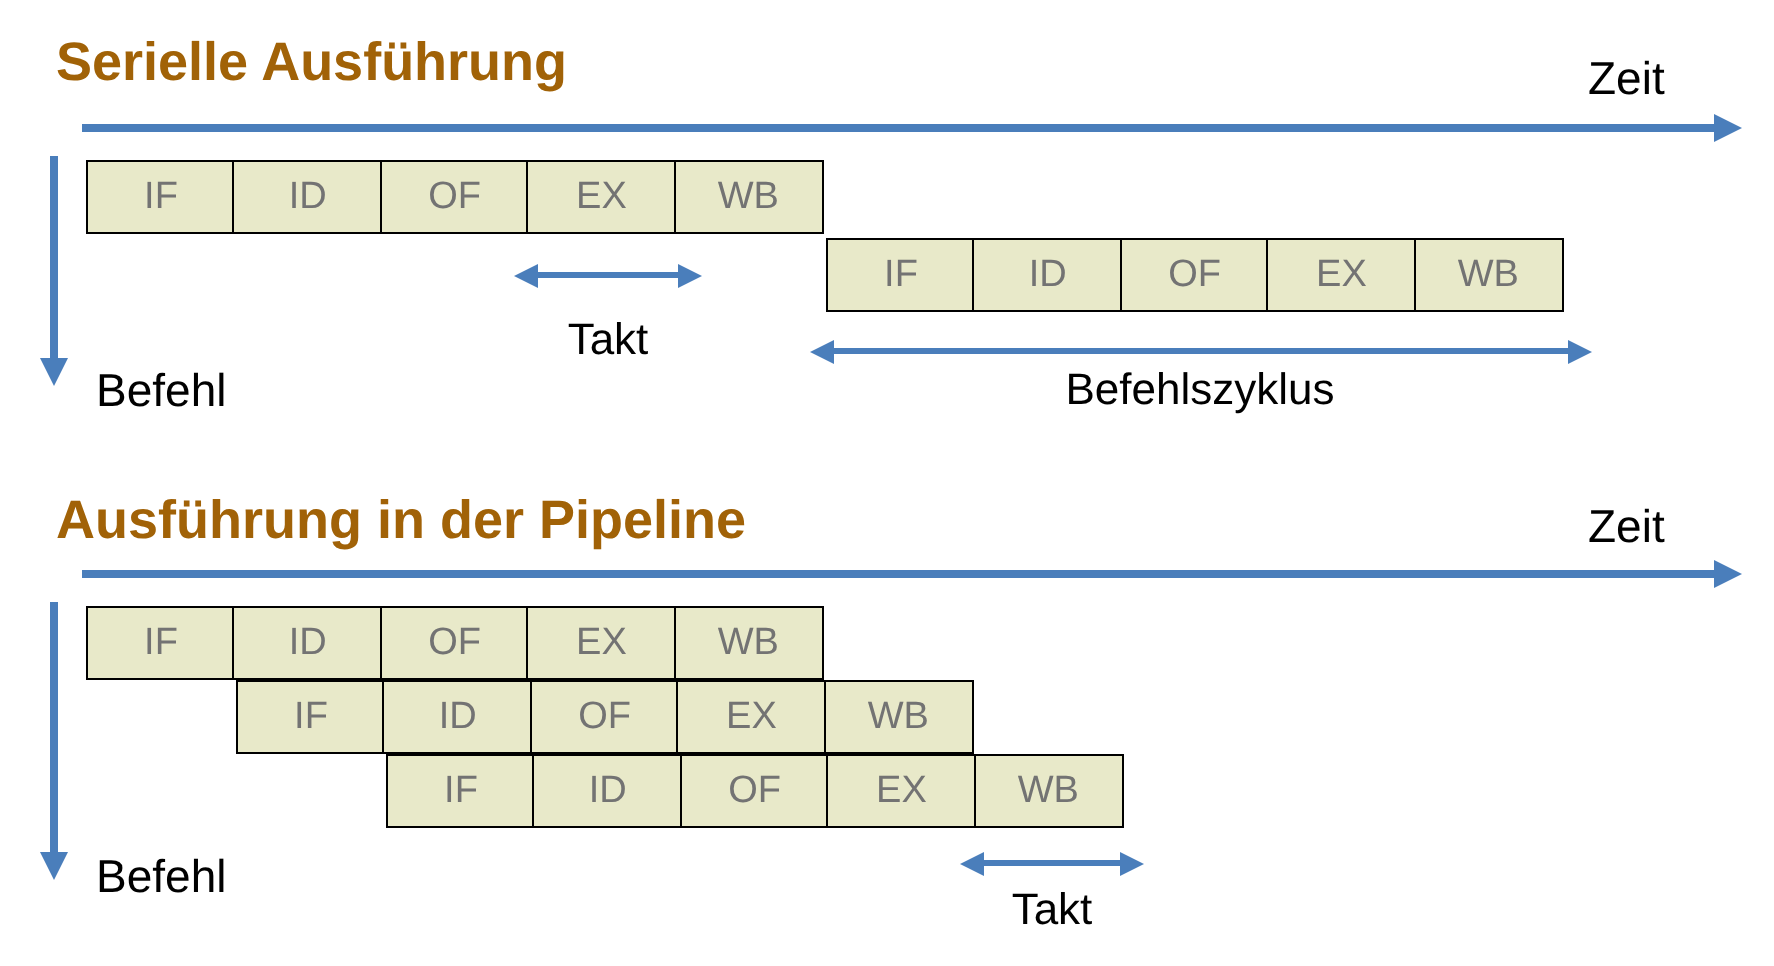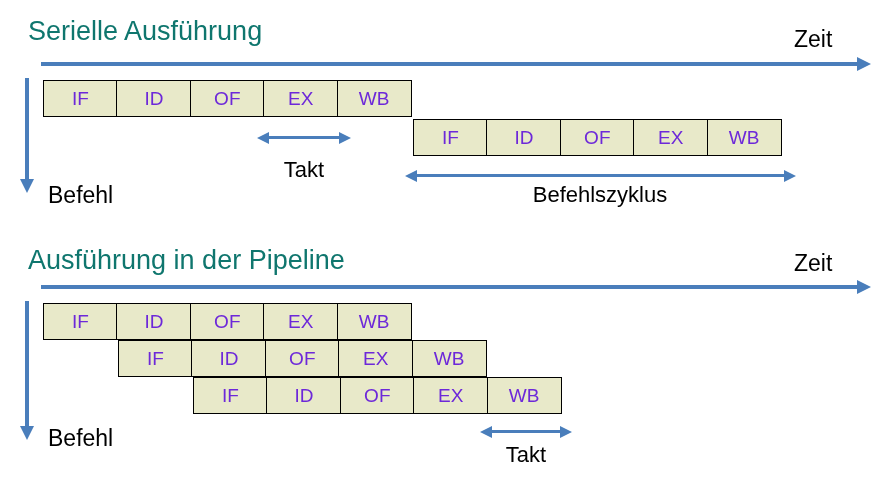--- a/index.html
+++ b/index.html
@@ -12,22 +12,22 @@
     height: 483px;
     position: relative;
     overflow: hidden;
     font-family: "Liberation Sans", sans-serif;
     color: #000000;
   }
 
   .section-title {
     position: absolute;
     font-size: 27px;
-    font-weight: normal;
-    color: #0f766e;
+    font-weight: bold;
+    color: #a16207;
     white-space: nowrap;
     letter-spacing: 0px;
   }
 
   
   .time-axis {
     position: absolute;
     height: 4px;
     background: #4a7ebb;
   }
@@ -80,21 +80,21 @@
     width: 75px;
     height: 37px;
     box-sizing: border-box;
     background: #e8e9c9;
     border: 1.6px solid #000000;
     margin-left: -1.6px;
     display: flex;
     align-items: center;
     justify-content: center;
     font-size: 19px;
-    color: #6d28d9;
+    color: #737373;
     line-height: 1;
   }
   .stage-cell:first-child {
     margin-left: 0;
   }
 
   
   .measure {
     position: absolute;
     height: 3px;

